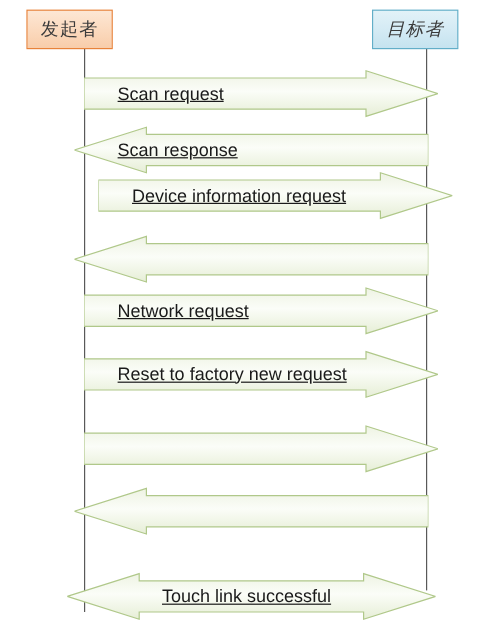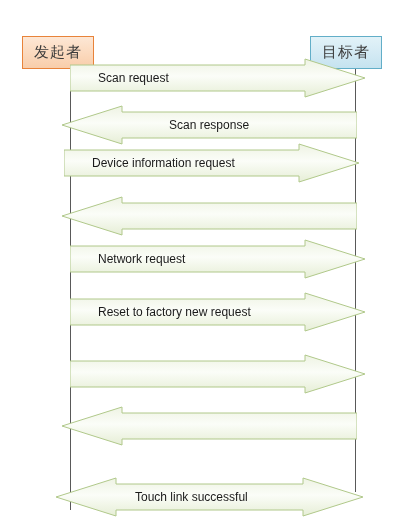--- a/index.html
+++ b/index.html
@@ -33,63 +33,64 @@
     position: absolute;
     box-sizing: border-box;
     display: flex;
     align-items: center;
     justify-content: center;
     font-size: 15px;
     color: #3b3b3b;
     letter-spacing: 1px;
     border-width: 1px;
     border-style: solid;
-    margin-top: 28px;
   }
   #actor-initiator {
     left: 22px;
     top: 8px;
     width: 72px;
     height: 33px;
     border-color: #e8833a;
     background: linear-gradient(to bottom, #fde7d5 0%, #fbd9bd 55%, #f8cdaa 100%);
   }
   #actor-target {
     left: 310px;
     top: 8px;
     width: 72px;
     height: 33px;
     border-color: #62aec8;
     background: linear-gradient(to bottom, #e2f2f8 0%, #d3eaf4 55%, #c5e3ef 100%);
+    font-style: italic;
   }
 
   
   .msg {
     position: absolute;
     display: flex;
     align-items: center;
   }
   .msg-svg {
     position: absolute;
     left: 0;
     top: 0;
     display: block;
   }
   .msg-label {
     position: relative;
     z-index: 2;
-    font-size: 12px;
+    font-size: 15px;
     color: #1a1a1a;
     white-space: nowrap;
     line-height: 1;
+    text-decoration: underline;
   }
   .msg-label.spaced { word-spacing: 4px; }
 
   .msg.dir-right .msg-label { margin-left: 28px; }
-  .msg.dir-left  .msg-label { margin-left: 107px; text-align: center; }
+  .msg.dir-left  .msg-label { margin-left: 36px; text-align: center; }
   .msg.dir-both  .msg-label { margin-left: 79px; }
 </style>
 </head>
 <body>
 
 <div id="diagram">
 
   <div class="lifeline" id="lifeline-initiator"></div>
   <div class="lifeline" id="lifeline-target"></div>
 
@@ -120,21 +121,21 @@
             <linearGradient id="grad-msg-2" x1="0" y1="0" x2="0" y2="1">
               <stop offset="0%" stop-color="#eef3e3"></stop>
               <stop offset="45%" stop-color="#fbfdf8"></stop>
               <stop offset="100%" stop-color="#e6eed6"></stop>
             </linearGradient>
           </defs>
           <path d="M295,8 L60,8 L60,2 L0,21 L60,40 L60,34 L295,34 Z" fill="url(#grad-msg-2)" stroke="#b0c88a" stroke-width="1" stroke-linejoin="miter"></path>
         </svg>
         <span class="msg-label">Scan response</span>
       </div>
-      <div class="msg dir-right" style="left: 64px; top: 142px; width: 295px; height: 42px;">
+      <div class="msg dir-right" style="left: 82px; top: 142px; width: 295px; height: 42px;">
         <svg class="msg-svg" width="295" height="42" viewBox="0 0 295 42">
           <defs>
             <linearGradient id="grad-msg-3" x1="0" y1="0" x2="0" y2="1">
               <stop offset="0%" stop-color="#eef3e3"></stop>
               <stop offset="45%" stop-color="#fbfdf8"></stop>
               <stop offset="100%" stop-color="#e6eed6"></stop>
             </linearGradient>
           </defs>
           <path d="M0,8 L235,8 L235,2 L295,21 L235,40 L235,34 L0,34 Z" fill="url(#grad-msg-3)" stroke="#b0c88a" stroke-width="1" stroke-linejoin="miter"></path>
         </svg>

